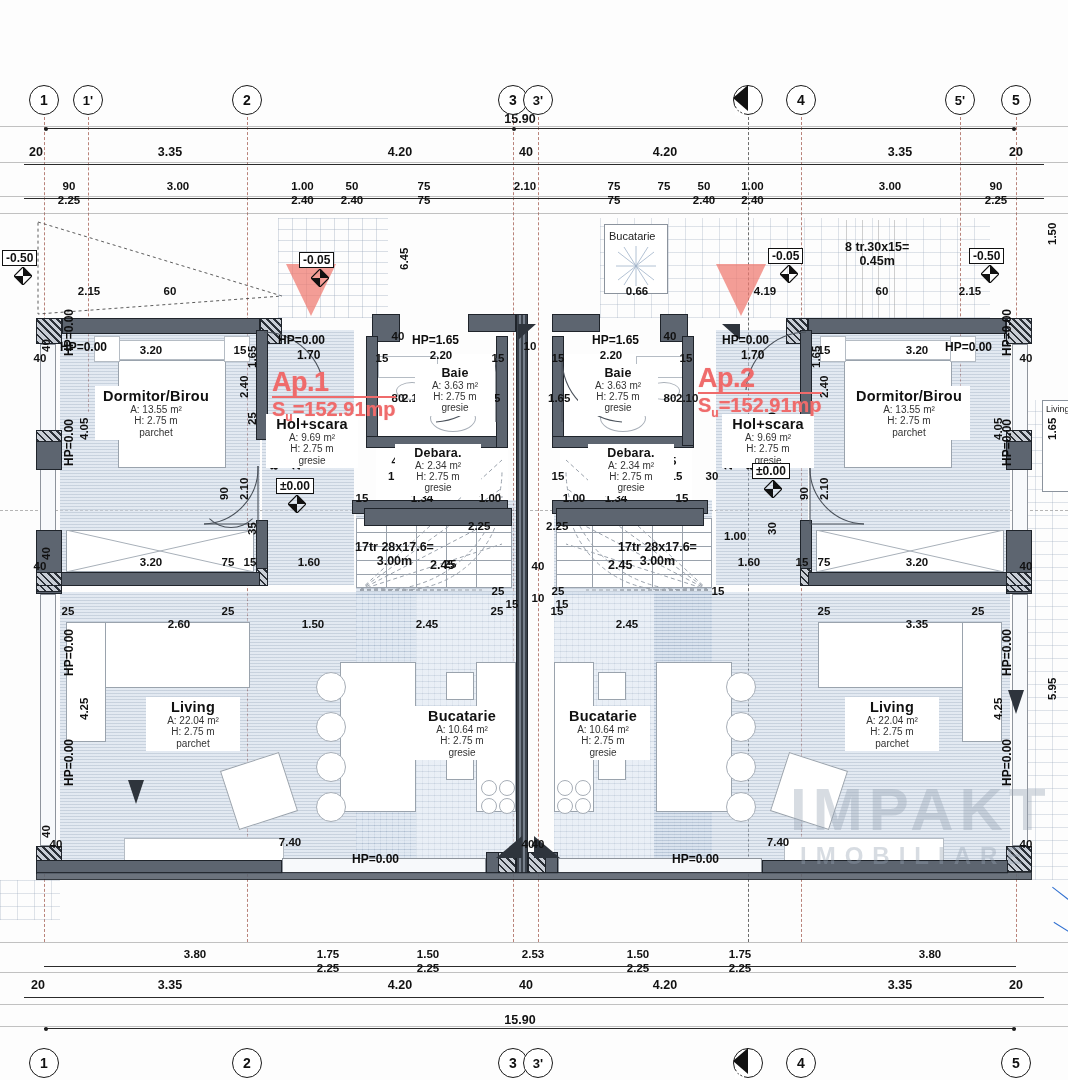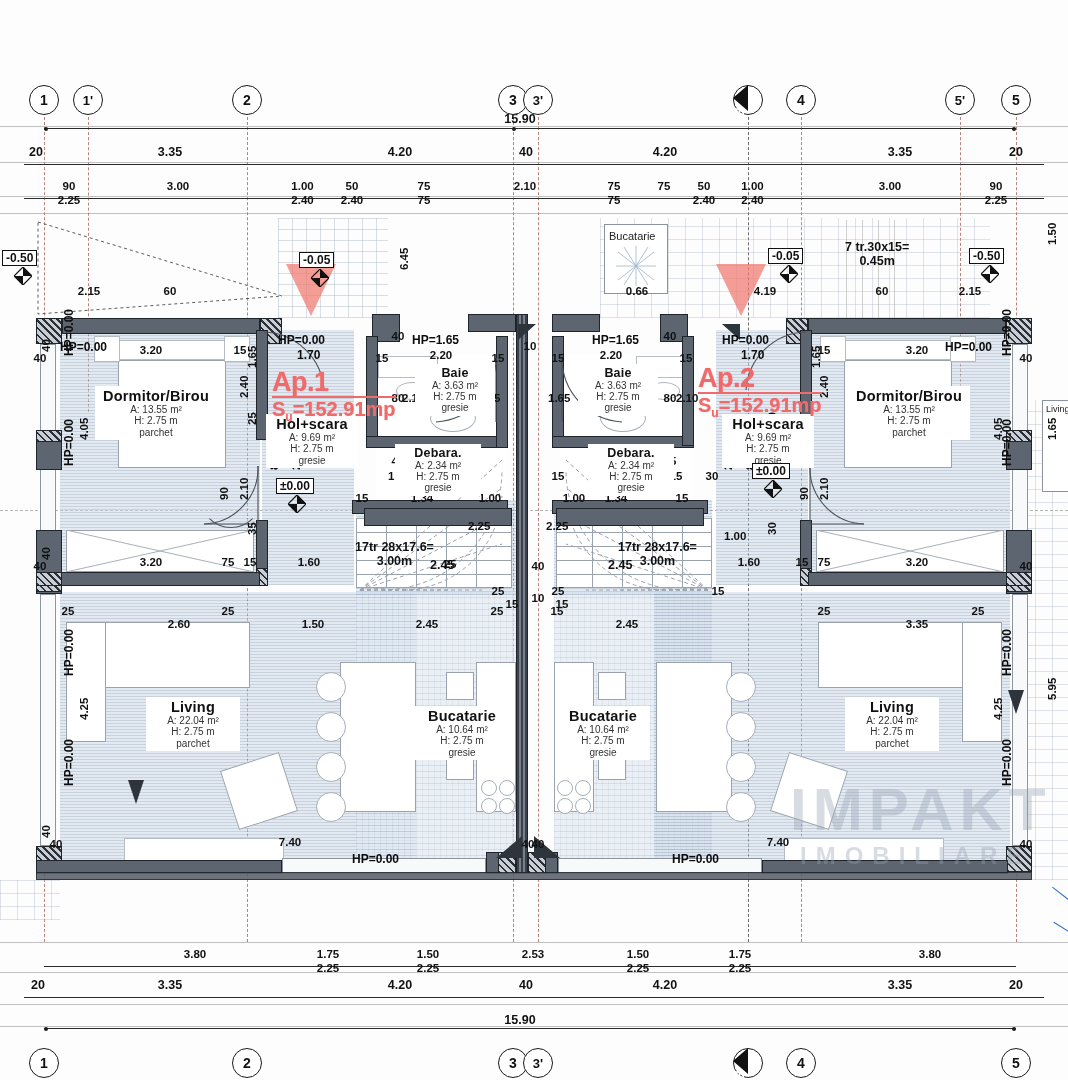--- a/index.html
+++ b/index.html
@@ -894,21 +894,21 @@
   <div id="note-group">
       <div class="note" style="left:355px;top:540px;">
         <div>17tr 28x17.6=</div>
         <div>3.00m</div>
       </div>
       <div class="note" style="left:618px;top:540px;">
         <div>17tr 28x17.6=</div>
         <div>3.00m</div>
       </div>
       <div class="note" style="left:845px;top:240px;">
-        <div>7 tr.30x15=</div>
+        <div>8 tr.30x15=</div>
         <div>0.45m</div>
       </div>
       <div class="note" style="left:430px;top:558px;">
         <div>2.45</div>
       </div>
       <div class="note" style="left:608px;top:558px;">
         <div>2.45</div>
       </div>
     </div>
   <div id="apt-tags">

